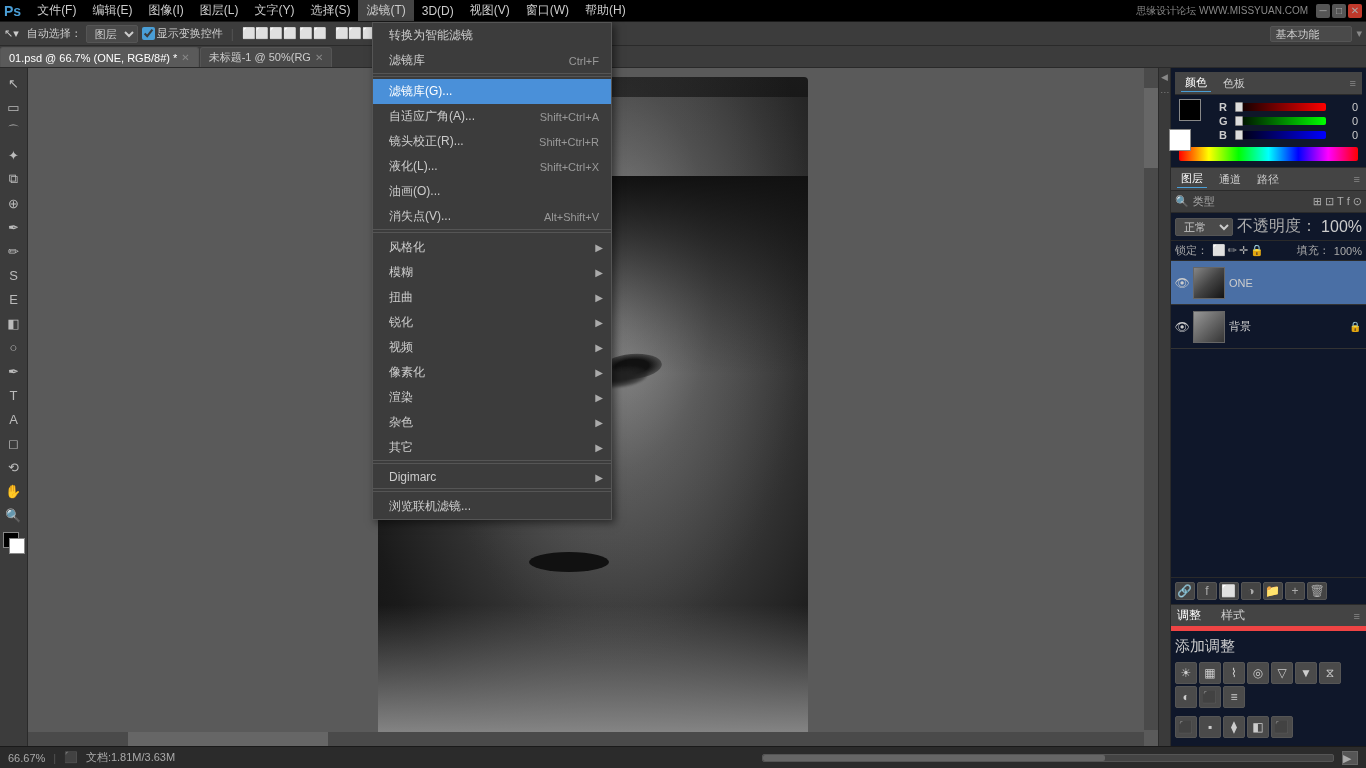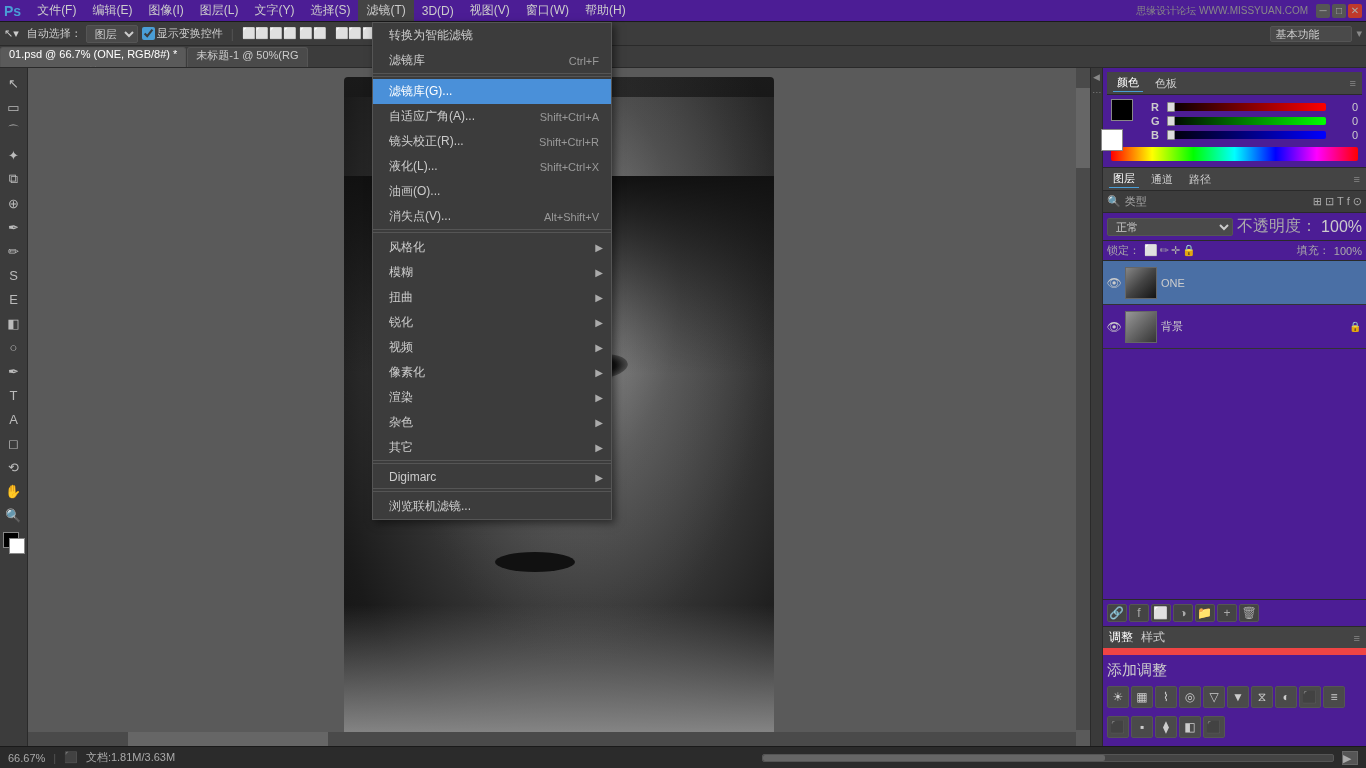--- a/index.html
+++ b/index.html
@@ -1,19 +1,19 @@
 <!DOCTYPE html>
 <html><head>
   <meta charset="utf-8">
   <style>
     * { margin: 0; padding: 0; box-sizing: border-box; }
     body { width: 1366px; height: 768px; background: #3c3c3c; font-family: 'Microsoft YaHei', Arial, sans-serif; font-size: 12px; color: #ccc; overflow: hidden; }
 
     
-    #menubar { background: #4c1d95; height: 22px; display: flex; align-items: center; padding: 0 4px; border-bottom: 1px solid #1a1a1a; }
+    #menubar { background: #000000; height: 22px; display: flex; align-items: center; padding: 0 4px; border-bottom: 1px solid #1a1a1a; }
     #menubar .ps-logo { color: #4a9ed6; font-weight: bold; font-size: 14px; margin-right: 8px; }
     #menubar .menu-item { padding: 2px 8px; color: #ccc; cursor: pointer; font-size: 12px; }
     #menubar .menu-item.active { background: #444; }
     #menubar .spacer { flex: 1; }
     #menubar .win-controls { display: flex; gap: 2px; }
     #menubar .win-btn { width: 14px; height: 14px; border-radius: 2px; cursor: pointer; font-size: 10px; display: flex; align-items: center; justify-content: center; color: #aaa; }
     #menubar .win-btn.min { background: #555; }
     #menubar .win-btn.max { background: #555; }
     #menubar .win-btn.close { background: #c0392b; }
     #menubar .site-watermark { color: #888; font-size: 10px; margin-right: 8px; }
@@ -39,21 +39,21 @@
     .portrait-bg { width: 430px; height: 660px; background: linear-gradient(to bottom, #1a1a1a 0%, #111 20%, #2a2a2a 40%, #1c1c1c 60%, #3a3a3a 80%, #555 100%); position: relative; overflow: hidden; border-radius: 4px; }
     .portrait-face { position: absolute; top: 20px; left: 0; right: 0; bottom: 0; background: radial-gradient(ellipse at 55% 35%, #888 0%, #555 30%, #333 55%, #1a1a1a 80%, #111 100%); }
     .portrait-eye { position: absolute; top: 42%; left: 52%; width: 60px; height: 25px; background: radial-gradient(ellipse, #111 40%, #888 100%); border-radius: 50%; transform: rotate(-5deg); }
     .portrait-lip { position: absolute; top: 72%; left: 35%; width: 80px; height: 20px; background: #111; border-radius: 50%; }
     .scroll-v { position: absolute; right: 0; top: 0; bottom: 16px; width: 14px; background: #4a4a4a; }
     .scroll-h { position: absolute; bottom: 0; left: 0; right: 14px; height: 14px; background: #4a4a4a; }
     .scroll-thumb-v { width: 14px; height: 80px; background: #666; position: absolute; top: 20px; }
     .scroll-thumb-h { height: 14px; width: 200px; background: #666; position: absolute; left: 100px; }
 
     
-    #right-panel { width: 264px; background: #4c1d95; border-left: 1px solid #2a2a2a; display: flex; flex-direction: column; }
+    #right-panel { width: 196px; background: #0f172a; border-left: 1px solid #2a2a2a; display: flex; flex-direction: column; }
     
     
     #color-panel { border-bottom: 1px solid #2a2a2a; padding: 4px; }
     .panel-header { display: flex; align-items: center; background: #444; padding: 2px 6px; font-size: 11px; color: #ccc; gap: 8px; border-bottom: 1px solid #2a2a2a; }
     .panel-tab { cursor: pointer; padding: 1px 4px; }
     .panel-tab.active { color: #fff; border-bottom: 1px solid #4a9ed6; }
     .swatch-fg { width: 22px; height: 22px; background: #000; border: 1px solid #888; cursor: pointer; }
     .swatch-bg { width: 22px; height: 22px; background: #fff; border: 1px solid #888; cursor: pointer; position: relative; left: -10px; top: 8px; }
     .slider-row { display: flex; align-items: center; gap: 4px; margin: 2px 0; }
     .slider-label { width: 12px; color: #ccc; font-size: 11px; font-weight: bold; }
@@ -84,31 +84,31 @@
     .layer-eye { width: 14px; height: 14px; display: flex; align-items: center; justify-content: center; cursor: pointer; font-size: 12px; color: #ccc; }
     .layer-thumb { width: 32px; height: 32px; border: 1px solid #666; background: #888; overflow: hidden; display: flex; align-items: center; justify-content: center; }
     .layer-name { flex: 1; font-size: 11px; color: #ccc; }
     .layer-lock { font-size: 10px; color: #888; }
 
     .layers-footer { display: flex; align-items: center; padding: 4px; gap: 2px; border-top: 1px solid #2a2a2a; }
     .footer-btn { width: 20px; height: 18px; display: flex; align-items: center; justify-content: center; cursor: pointer; color: #aaa; font-size: 12px; border: 1px solid #555; border-radius: 2px; background: #444; }
 
     
     #adjust-panel { border-top: 1px solid #2a2a2a; }
-    .adjust-header { display: flex; align-items: center; padding: 2px 6px; background: #444; border-bottom: 7px solid #ef4444; gap: 8px; }
+    .adjust-header { display: flex; align-items: center; padding: 2px 6px; background: #444; border-bottom: 5px solid #ef4444; gap: 20px; }
     .adjust-tab { cursor: pointer; }
     .adjust-tab.active { color: #fff; }
     .adjust-content { padding: 4px; }
     .adjust-label { font-size: 15px; color: #ccc; padding: 2px 0; }
     .adjust-icons { display: flex; flex-wrap: wrap; gap: 2px; padding: 4px 0; }
     .adjust-icon { width: 22px; height: 22px; background: #4a4a4a; border: 1px solid #555; border-radius: 2px; cursor: pointer; display: flex; align-items: center; justify-content: center; font-size: 12px; color: #ccc; }
 
     
     #tabs-bar { background: #3c3c3c; height: 22px; display: flex; align-items: flex-end; border-bottom: 1px solid #2a2a2a; overflow: hidden; }
-    .doc-tab { height: 20px; padding: 0 8px; background: #4a4a4a; border: 1px solid #555; border-bottom: none; font-size: 11px; color: #ccc; cursor: pointer; display: flex; align-items: center; gap: 4px; margin-right: 1px; border-radius: 3px 3px 0 0; flex-direction: column; }
+    .doc-tab { height: 20px; padding: 0 8px; background: #4a4a4a; border: 1px solid #555; border-bottom: none; font-size: 11px; color: #ccc; cursor: pointer; display: flex; align-items: center; gap: 4px; margin-right: 1px; border-radius: 3px 3px 0 0; }
     .doc-tab.active { background: #5a5a5a; color: #fff; }
     .doc-tab .tab-close { color: #888; font-size: 10px; cursor: pointer; }
 
     
     #status-bar { background: #2b2b2b; height: 22px; display: flex; align-items: center; padding: 0 8px; border-top: 1px solid #1a1a1a; gap: 8px; font-size: 11px; color: #aaa; }
     #status-bar .status-sep { color: #555; }
     
     
     #filter-menu { position: absolute; top: 22px; left: 372px; background: #3c3c3c; border: 1px solid #555; min-width: 240px; z-index: 200; box-shadow: 3px 3px 8px rgba(0,0,0,0.5); }
     .menu-section { border-bottom: 1px solid #555; }

